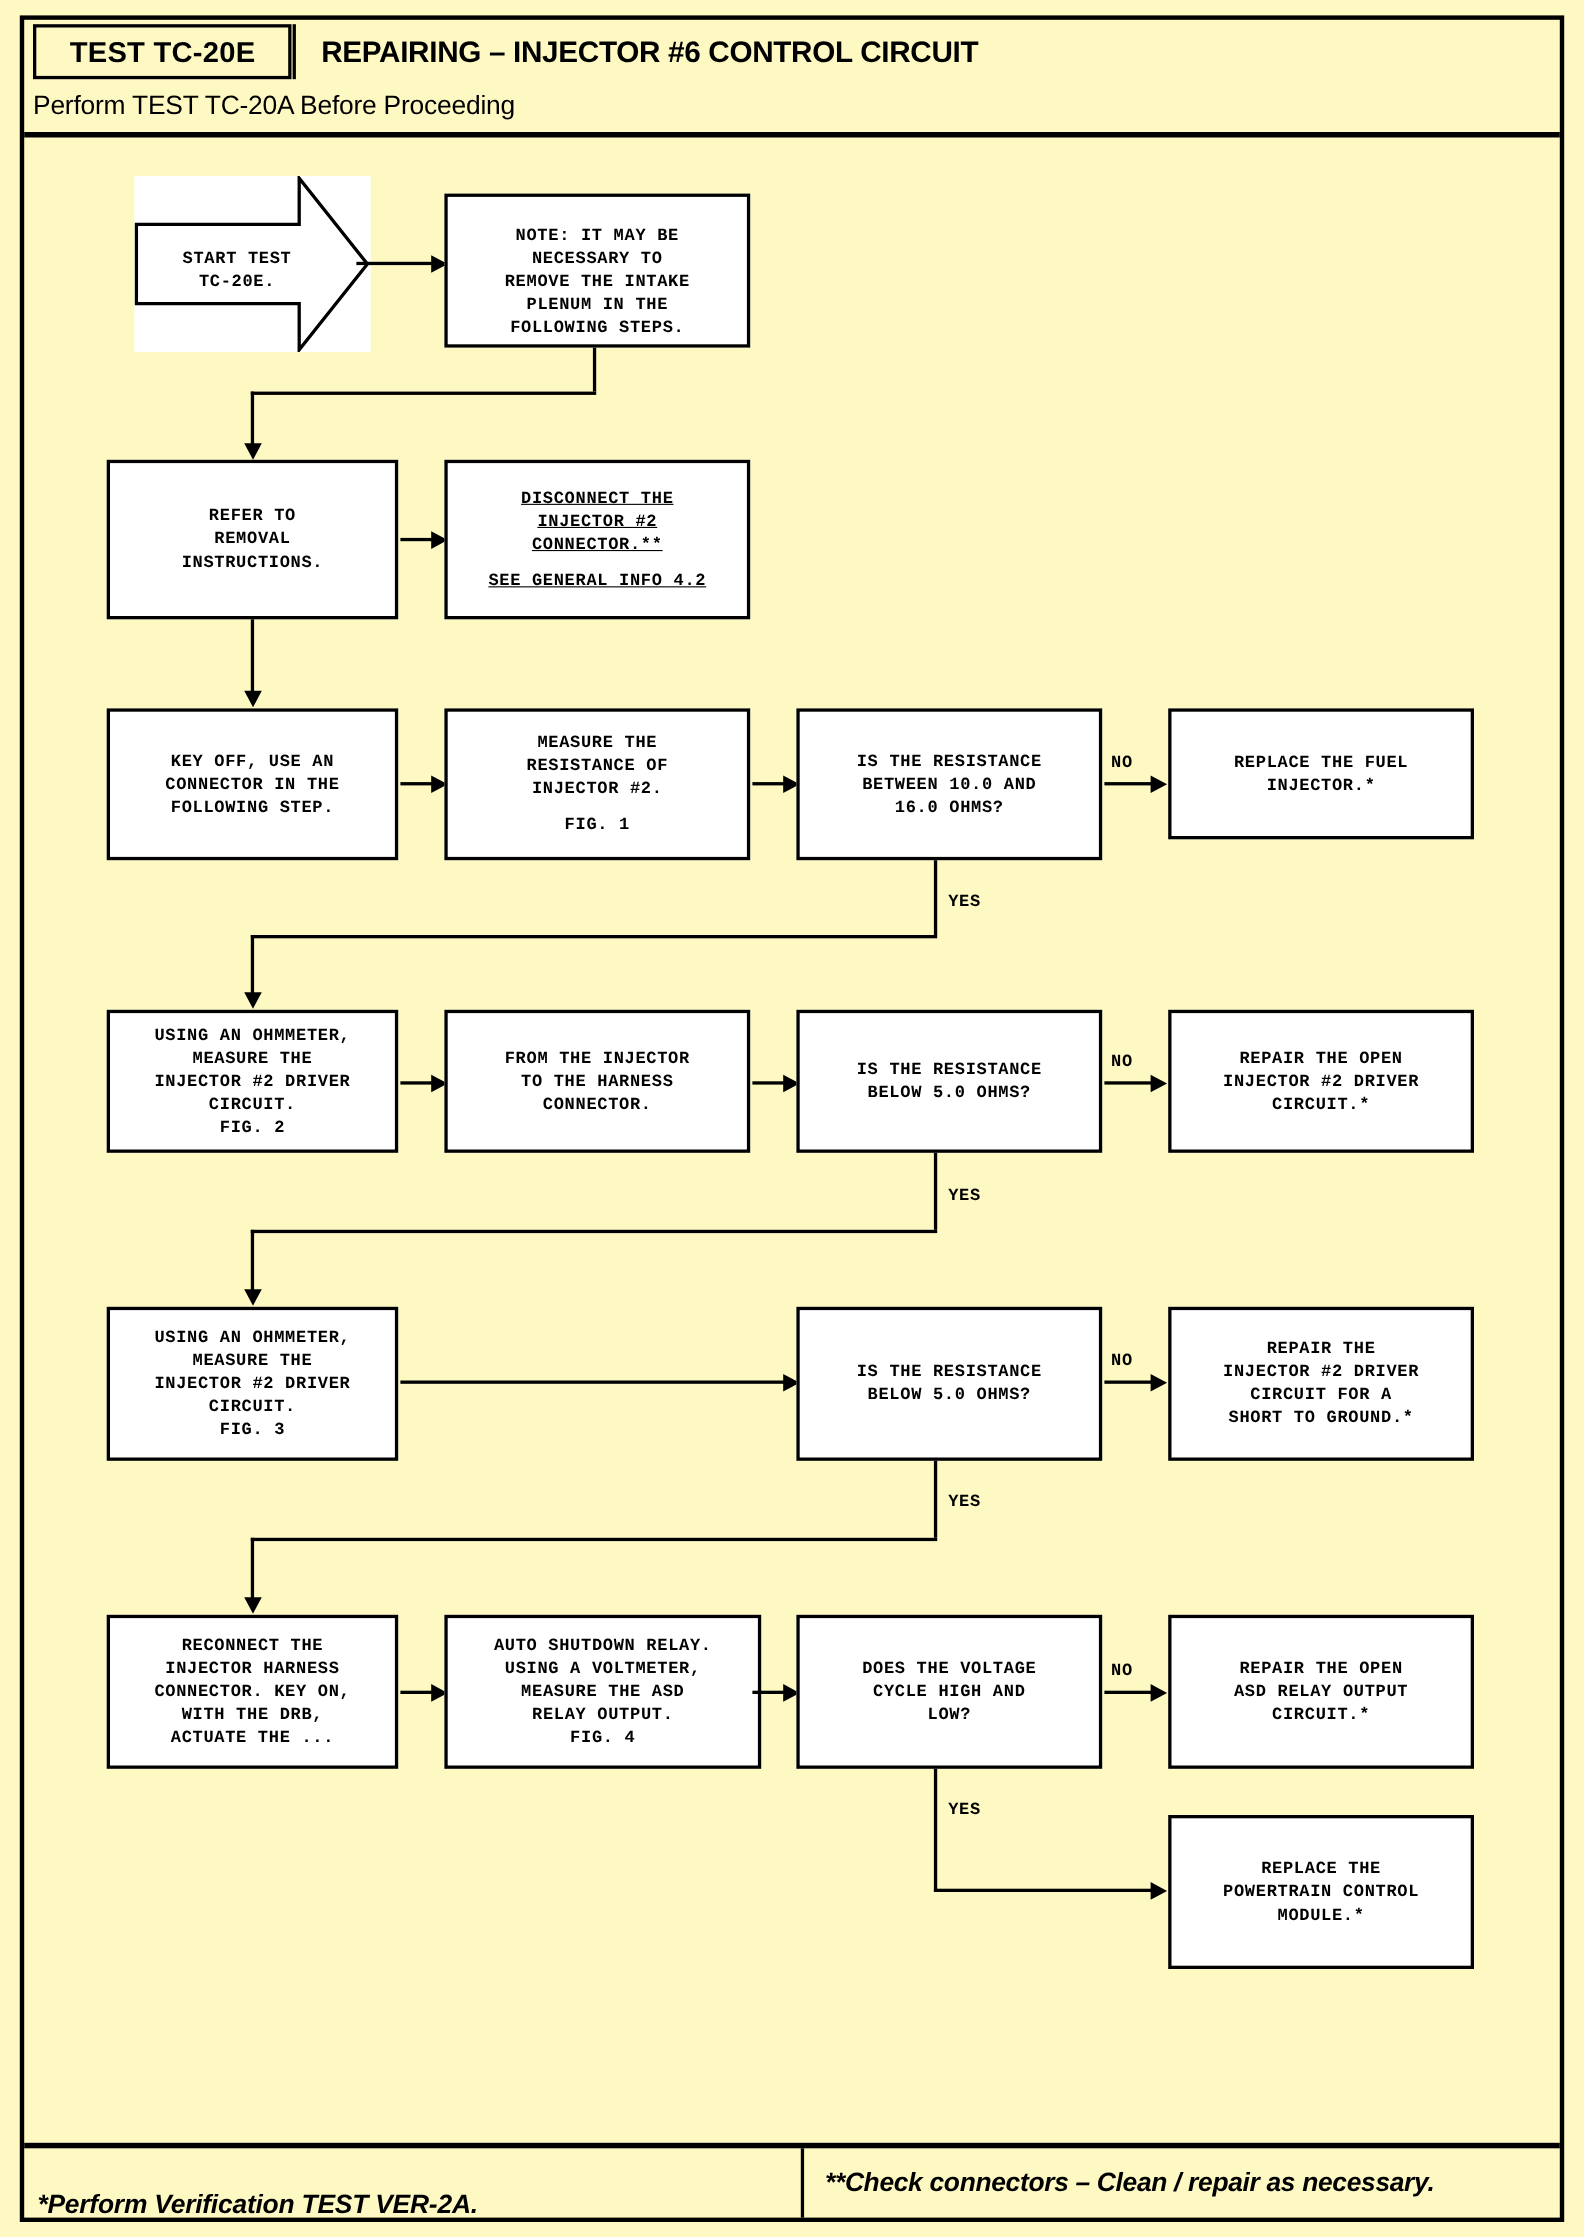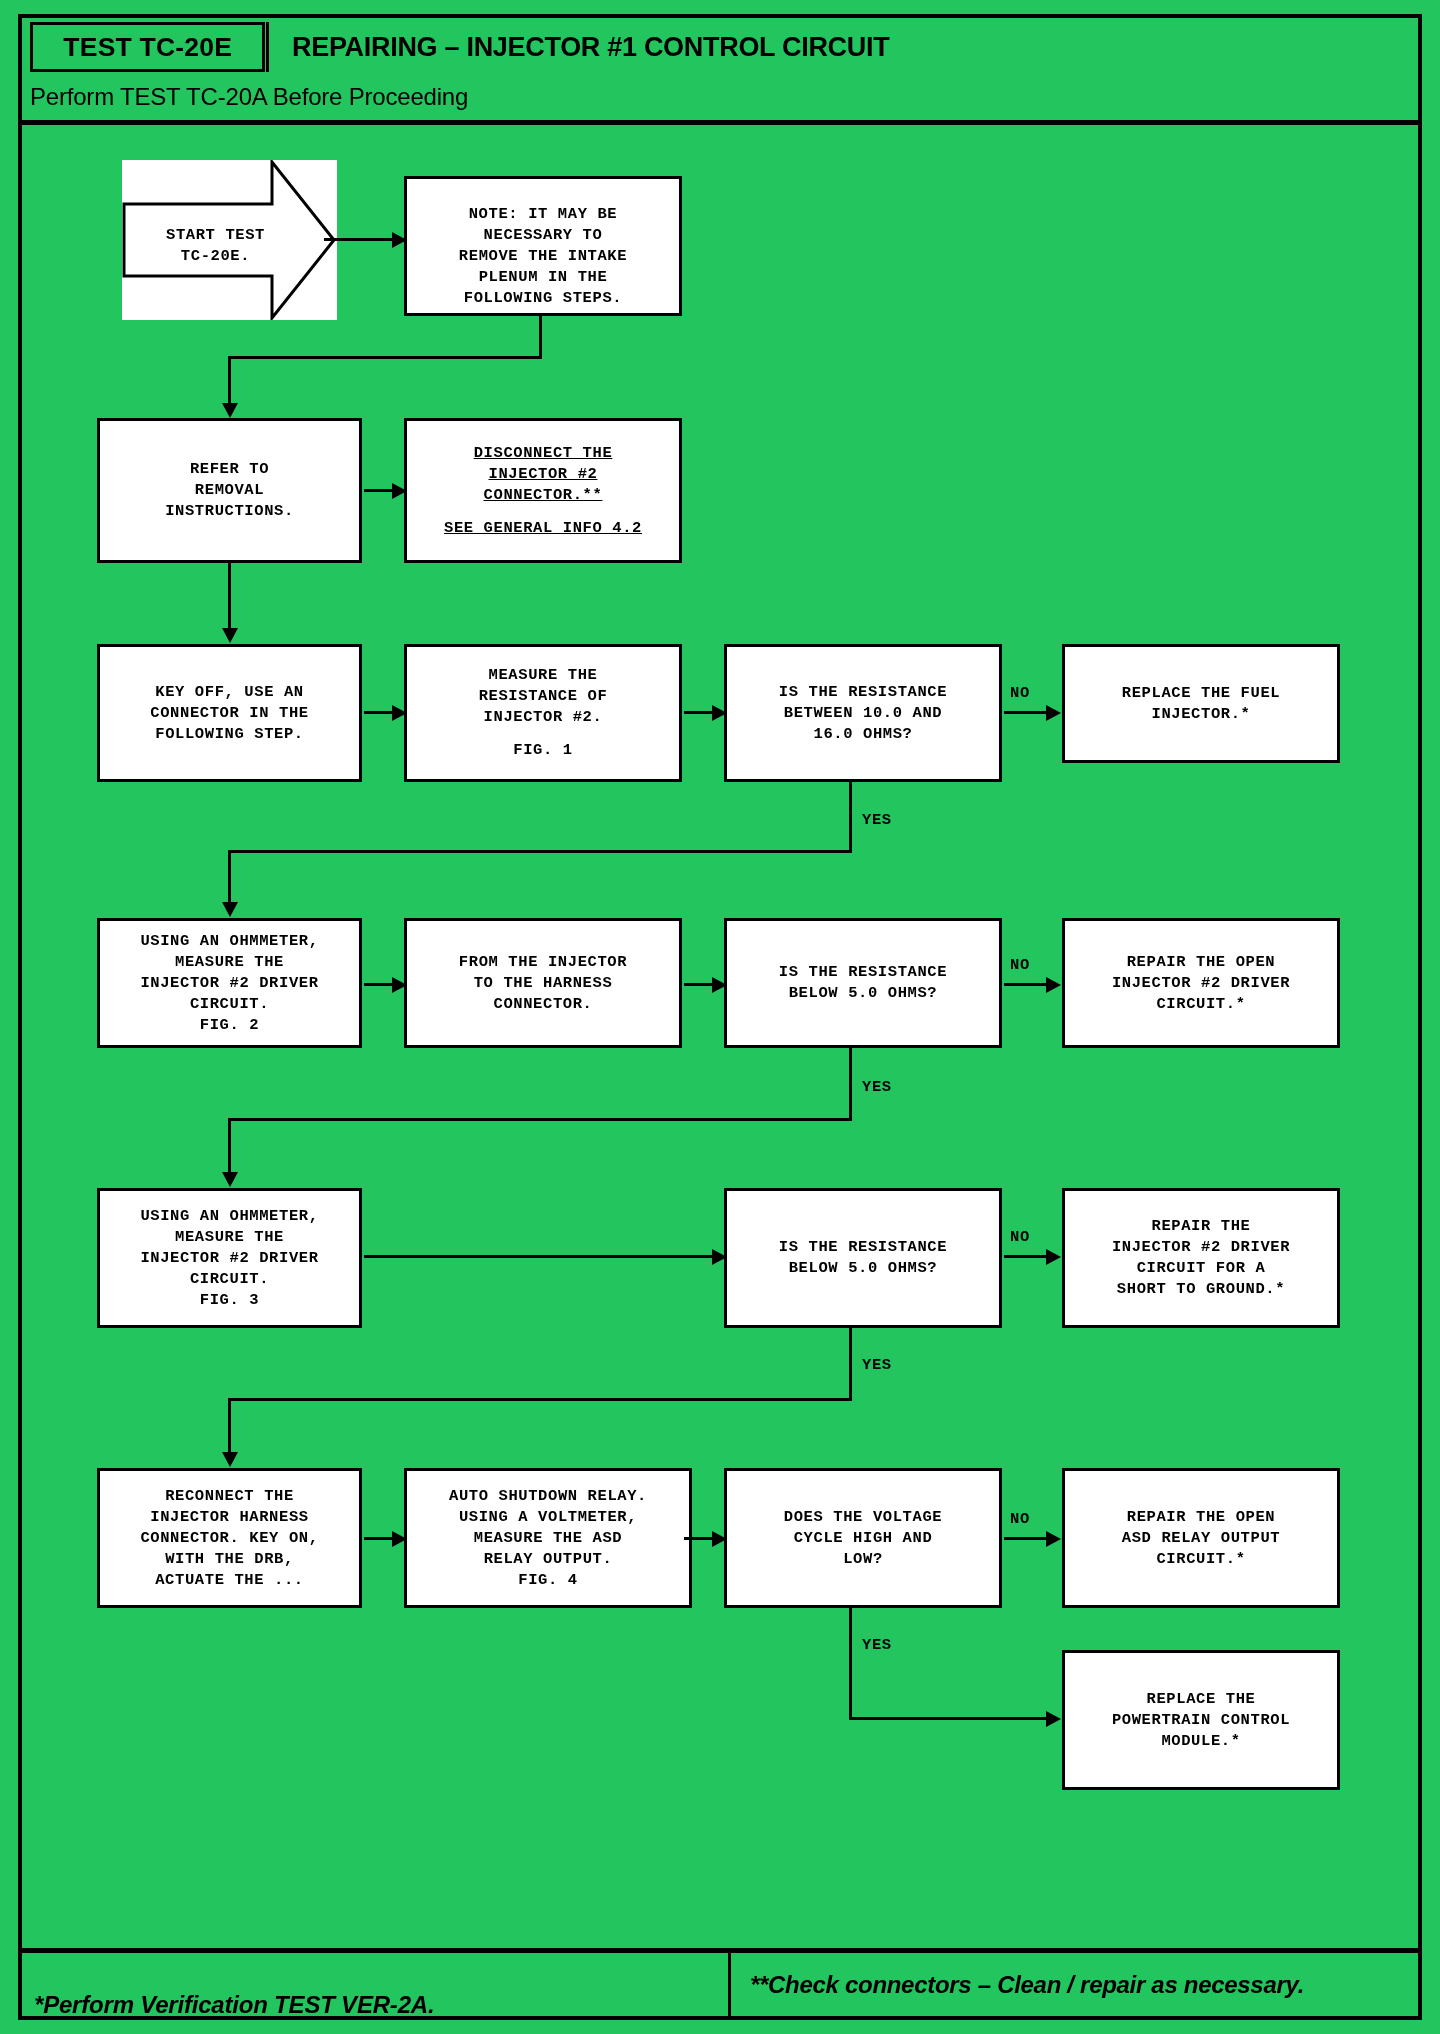--- a/index.html
+++ b/index.html
@@ -1,20 +1,20 @@
 <!DOCTYPE html>
 <html><head>
 <meta charset="utf-8">
 <style>
   html,body{margin:0;padding:0;background:#fff;}
   body{font-family:"Liberation Sans",sans-serif;}
   #page{
     position:relative;
     width:1440px;height:2034px;
-    background:#22c55e;
+    background:#fef9c3;
     overflow:hidden;
   }
   
   .frame{
     position:absolute;
     left:18px;top:14px;
     width:1404px;height:2006px;
     border:4px solid #000;
     box-sizing:border-box;
   }
@@ -125,21 +125,21 @@
 </head>
 <body>
 
 <div id="page">
   <div class="frame"></div>
 
   <div class="testbox">
     <span>TEST TC-20E</span>
   </div>
   <div class="hdr-divider"></div>
-  <div class="hdr-title">REPAIRING – INJECTOR #1 CONTROL CIRCUIT</div>
+  <div class="hdr-title">REPAIRING – INJECTOR #6 CONTROL CIRCUIT</div>
   <div class="hdr-sub">Perform TEST TC-20A Before Proceeding</div>
   <div class="hdr-rule"></div>
 
   <div class="startnode" style="left:122px;top:160px;width:215px;height:160px;align-items:center;">
     <svg width="215" height="160" viewBox="0 0 215 160">
       <polygon points="2,44 150,44 150,2 212,80 150,158 150,116 2,116" fill="#ffffff" stroke="#000000" stroke-width="3"></polygon>
     </svg>
     <div class="lbl">START TEST
 TC-20E.</div>
   </div>

